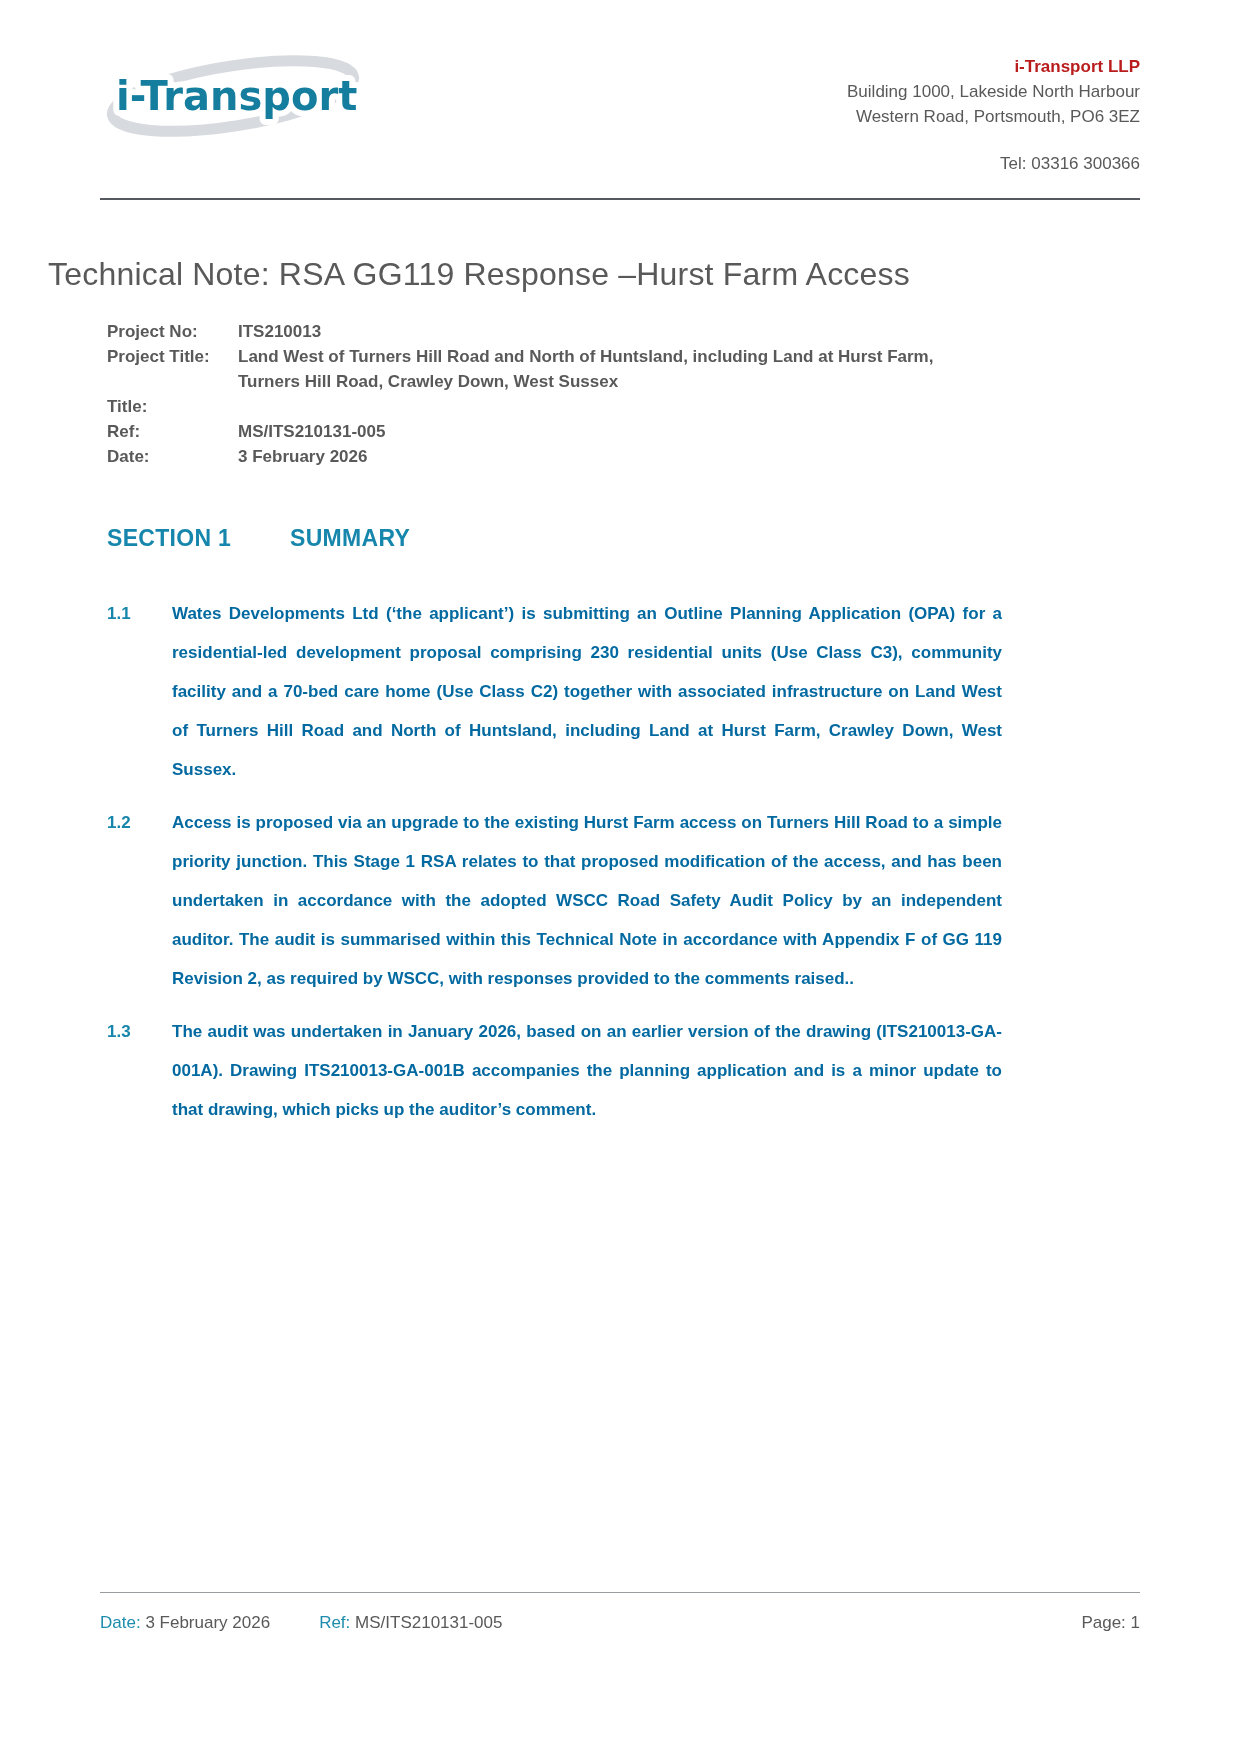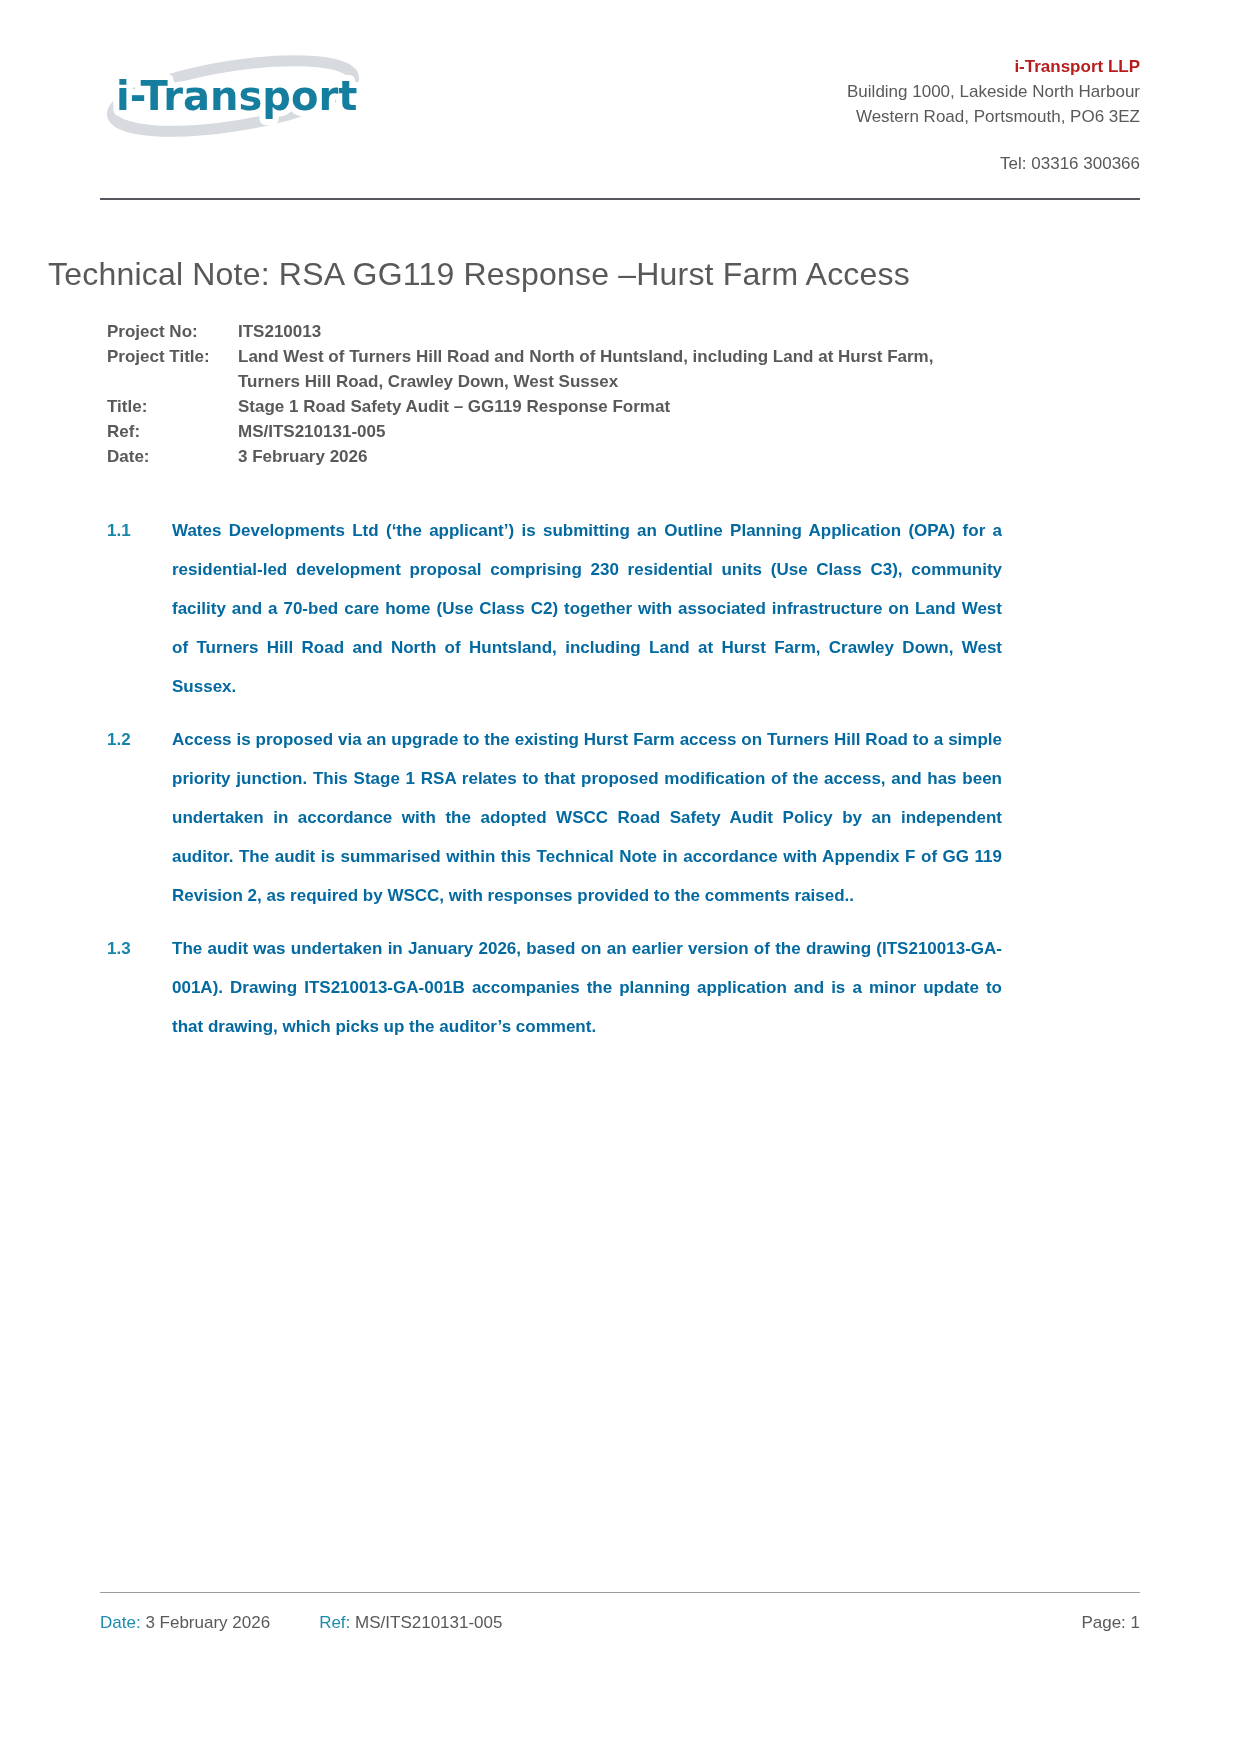--- a/index.html
+++ b/index.html
@@ -118,32 +118,34 @@
     <div class="meta-row">
       <div class="meta-label">Project No:</div>
       <div class="meta-value">ITS210013</div>
     </div>
     <div class="meta-row">
       <div class="meta-label">Project Title:</div>
       <div class="meta-value">Land West of Turners Hill Road and North of Huntsland, including Land at Hurst Farm, Turners Hill Road, Crawley Down, West Sussex</div>
     </div>
     <div class="meta-row">
       <div class="meta-label">Title:</div>
-      <div class="meta-value">Stage 1 Road Safety Audit – GG119 Response Format</div>
     </div>
     <div class="meta-row">
       <div class="meta-label">Ref:</div>
       <div class="meta-value">MS/ITS210131-005</div>
     </div>
     <div class="meta-row">
       <div class="meta-label">Date:</div>
       <div class="meta-value">3 February 2026</div>
     </div>
   </div>
 
+  <div class="section-heading">
+    <span class="sec-num">SECTION 1</span><span>SUMMARY</span>
+  </div>
 
   <div class="paragraphs">
     <div class="para">
       <div class="para-num">1.1</div>
       <div class="para-text">Wates Developments Ltd (‘the applicant’) is submitting an Outline Planning Application (OPA) for a residential-led development proposal comprising 230 residential units (Use Class C3), community facility and a 70-bed care home (Use Class C2) together with associated infrastructure on Land West of Turners Hill Road and North of Huntsland, including Land at Hurst Farm, Crawley Down, West Sussex.</div>
     </div>
     <div class="para">
       <div class="para-num">1.2</div>
       <div class="para-text">Access is proposed via an upgrade to the existing Hurst Farm access on Turners Hill Road to a simple priority junction.  This Stage 1 RSA relates to that proposed modification of the access, and has been undertaken in accordance with the adopted WSCC Road Safety Audit Policy by an independent auditor. The audit is summarised within this Technical Note in accordance with Appendix F of GG 119 Revision 2, as required by WSCC, with responses provided to the comments raised..</div>
     </div>

